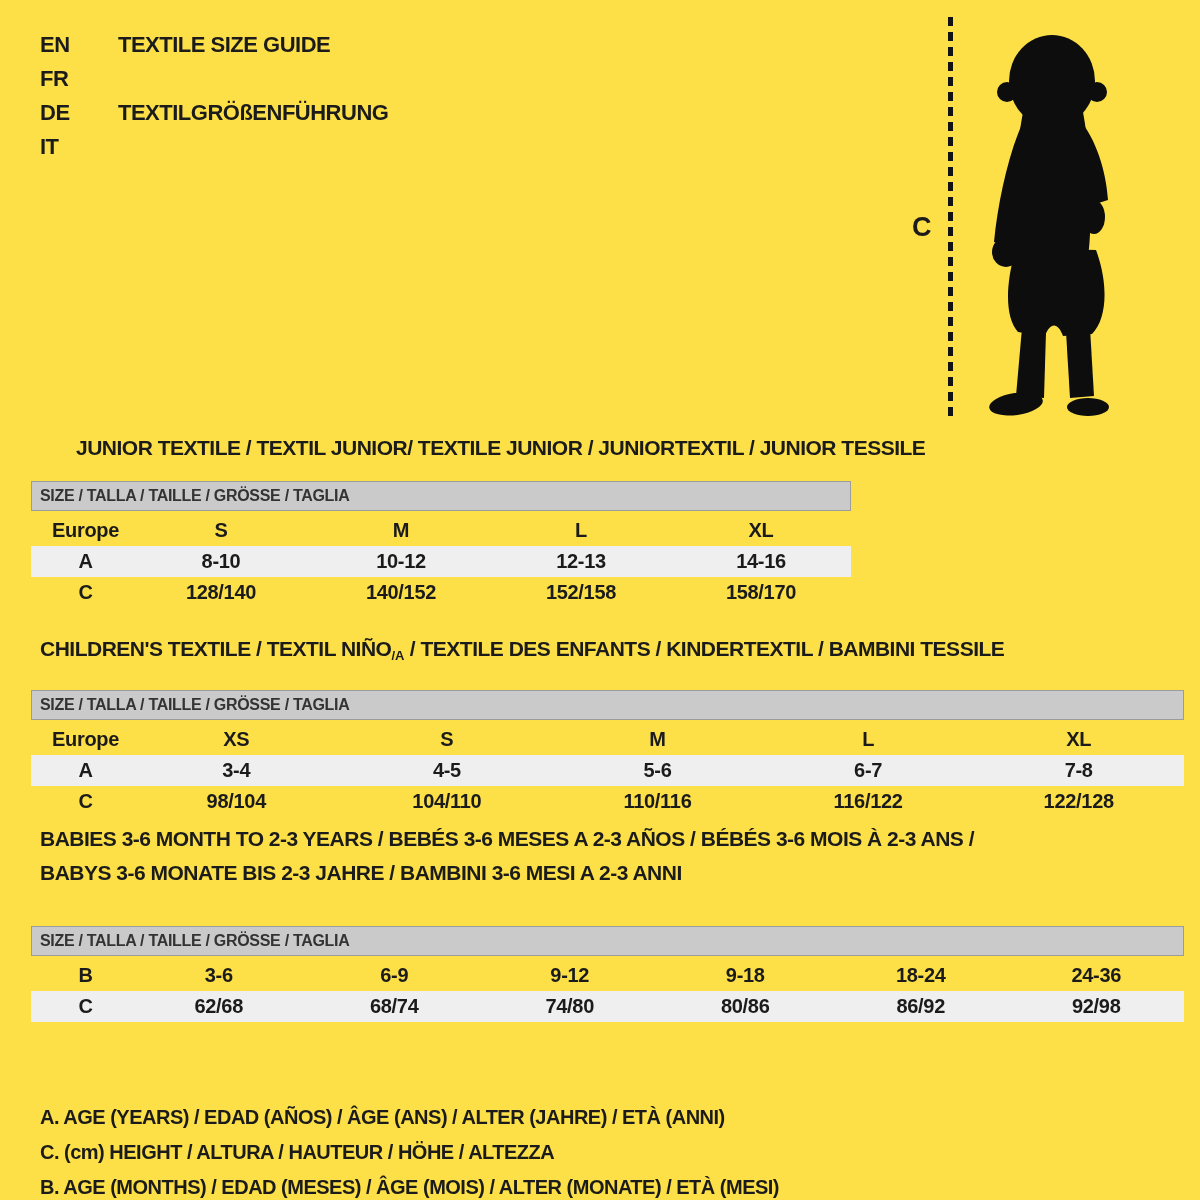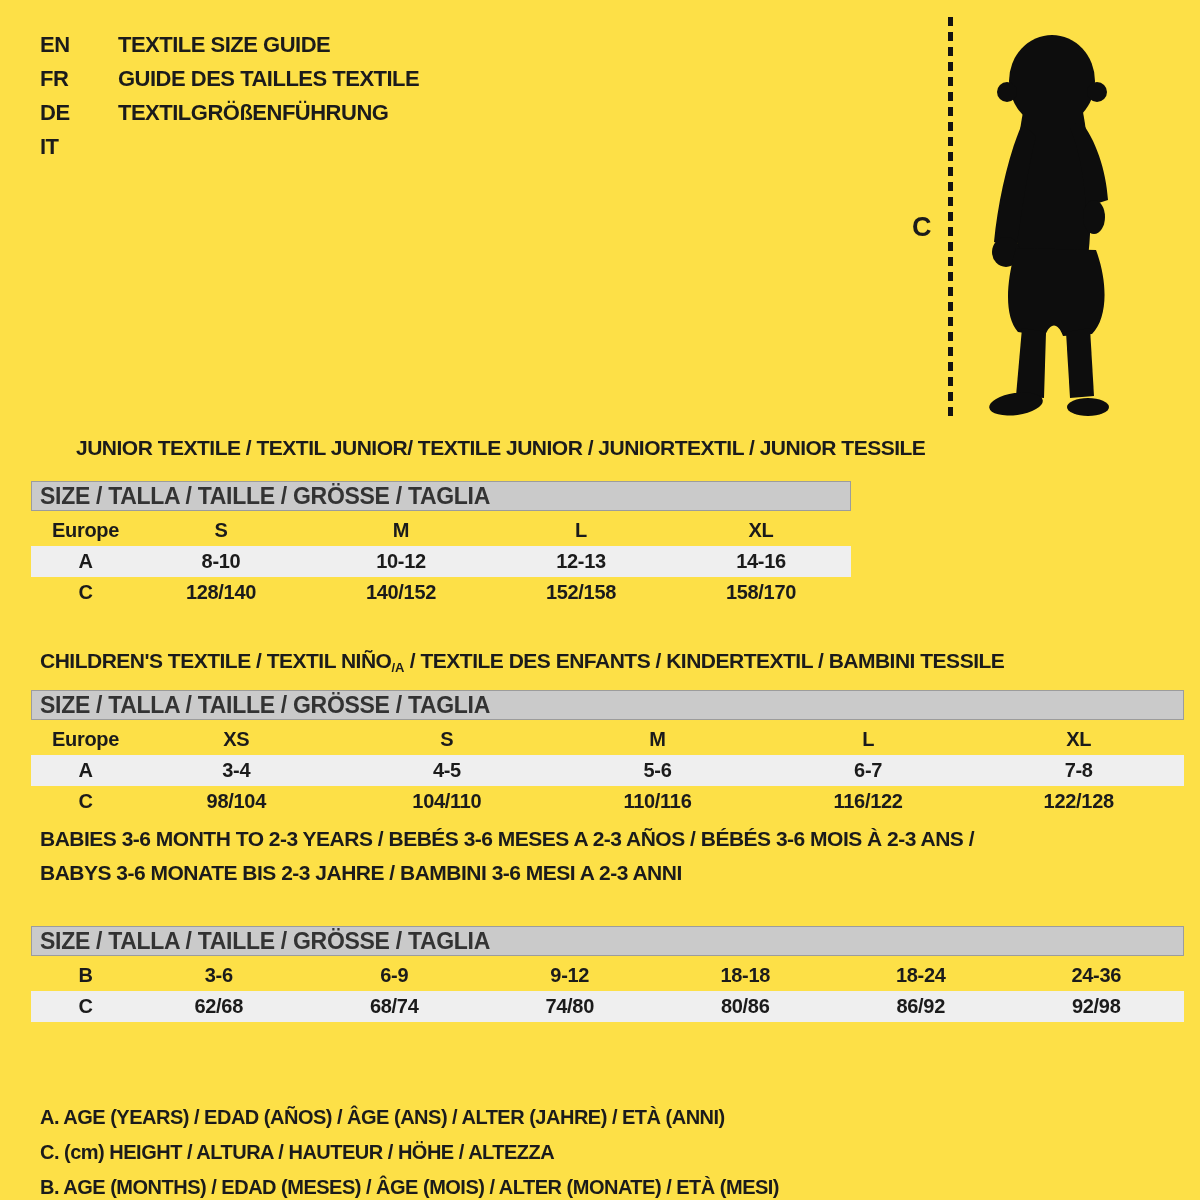--- a/index.html
+++ b/index.html
@@ -19,33 +19,33 @@
   .measure-line{
     position:absolute;left:48px;top:17px;width:5px;height:400px;
     background:repeating-linear-gradient(180deg,#121212 0 9px,transparent 9px 15px);
   }
   .c-label{position:absolute;left:12px;top:212px;font-size:27px;font-weight:700;}
   .silhouette{position:absolute;left:66px;top:20px;}
 
   
   .section-title{position:absolute;left:40px;font-size:21px;font-weight:700;letter-spacing:-0.5px;white-space:nowrap;}
   .title-junior{top:436px;margin-left:36px;}
-  .title-children{top:637px;margin-top:12px;}
+  .title-children{top:637px;}
   .title-babies{top:822px;line-height:34px;}
   .sub-a{font-size:13px;vertical-align:-4px;letter-spacing:0;}
 
   
   .sg-table{position:absolute;left:31px;}
   .table-junior{top:481px;width:820px;}
   .table-children{top:690px;width:1153px;}
   .table-babies{top:926px;width:1153px;}
   .size-bar{
     height:28px;background:#cacaca;border:1px solid #9c9c9c;
     display:flex;align-items:center;padding-left:8px;margin-bottom:4px;
-    font-size:23px;font-weight:700;letter-spacing:-0.3px;color:#333333;white-space:nowrap;
+    font-size:16px;font-weight:700;letter-spacing:-0.3px;color:#333333;white-space:nowrap;
   }
   .trow{display:grid;height:31px;align-items:center;font-size:20px;font-weight:700;letter-spacing:-0.3px;}
   .cols4{grid-template-columns:100px repeat(4,1fr);}
   .cols5{grid-template-columns:100px repeat(5,1fr);}
   .cols6{grid-template-columns:100px repeat(6,1fr);}
   .rlabel{padding-left:9px;text-align:center;}
   .cell{text-align:center;}
   .stripe{background:#efefef;}
 
   
@@ -57,21 +57,20 @@
 
 <div class="page">
 
   <div class="langs">
     <div class="lang-row">
       <span class="lang-code">EN</span>
       <span class="lang-label">TEXTILE SIZE GUIDE</span>
     </div>
     <div class="lang-row">
       <span class="lang-code">FR</span>
-      <span class="lang-label">GUIDE DES TAILLES TEXTILE</span>
     </div>
     <div class="lang-row">
       <span class="lang-code">DE</span>
       <span class="lang-label">TEXTILGRÖßENFÜHRUNG</span>
     </div>
     <div class="lang-row">
       <span class="lang-code">IT</span>
     </div>
   </div>
 
@@ -158,21 +157,21 @@
     <div>BABIES 3-6 MONTH TO 2-3 YEARS / BEBÉS 3-6 MESES A 2-3 AÑOS / BÉBÉS 3-6 MOIS À 2-3 ANS /</div>
     <div>BABYS 3-6 MONATE BIS 2-3 JAHRE / BAMBINI 3-6 MESI A 2-3 ANNI</div>
   </div>
   <div class="sg-table table-babies">
     <div class="size-bar">SIZE / TALLA / TAILLE / GRÖSSE / TAGLIA</div>
     <div class="trow cols6">
       <span class="rlabel">B</span>
       <span class="cell">3-6</span>
       <span class="cell">6-9</span>
       <span class="cell">9-12</span>
-      <span class="cell">18-18</span>
+      <span class="cell">9-18</span>
       <span class="cell">18-24</span>
       <span class="cell">24-36</span>
     </div>
     <div class="trow cols6 stripe">
       <span class="rlabel">C</span>
       <span class="cell">62/68</span>
       <span class="cell">68/74</span>
       <span class="cell">74/80</span>
       <span class="cell">80/86</span>
       <span class="cell">86/92</span>

